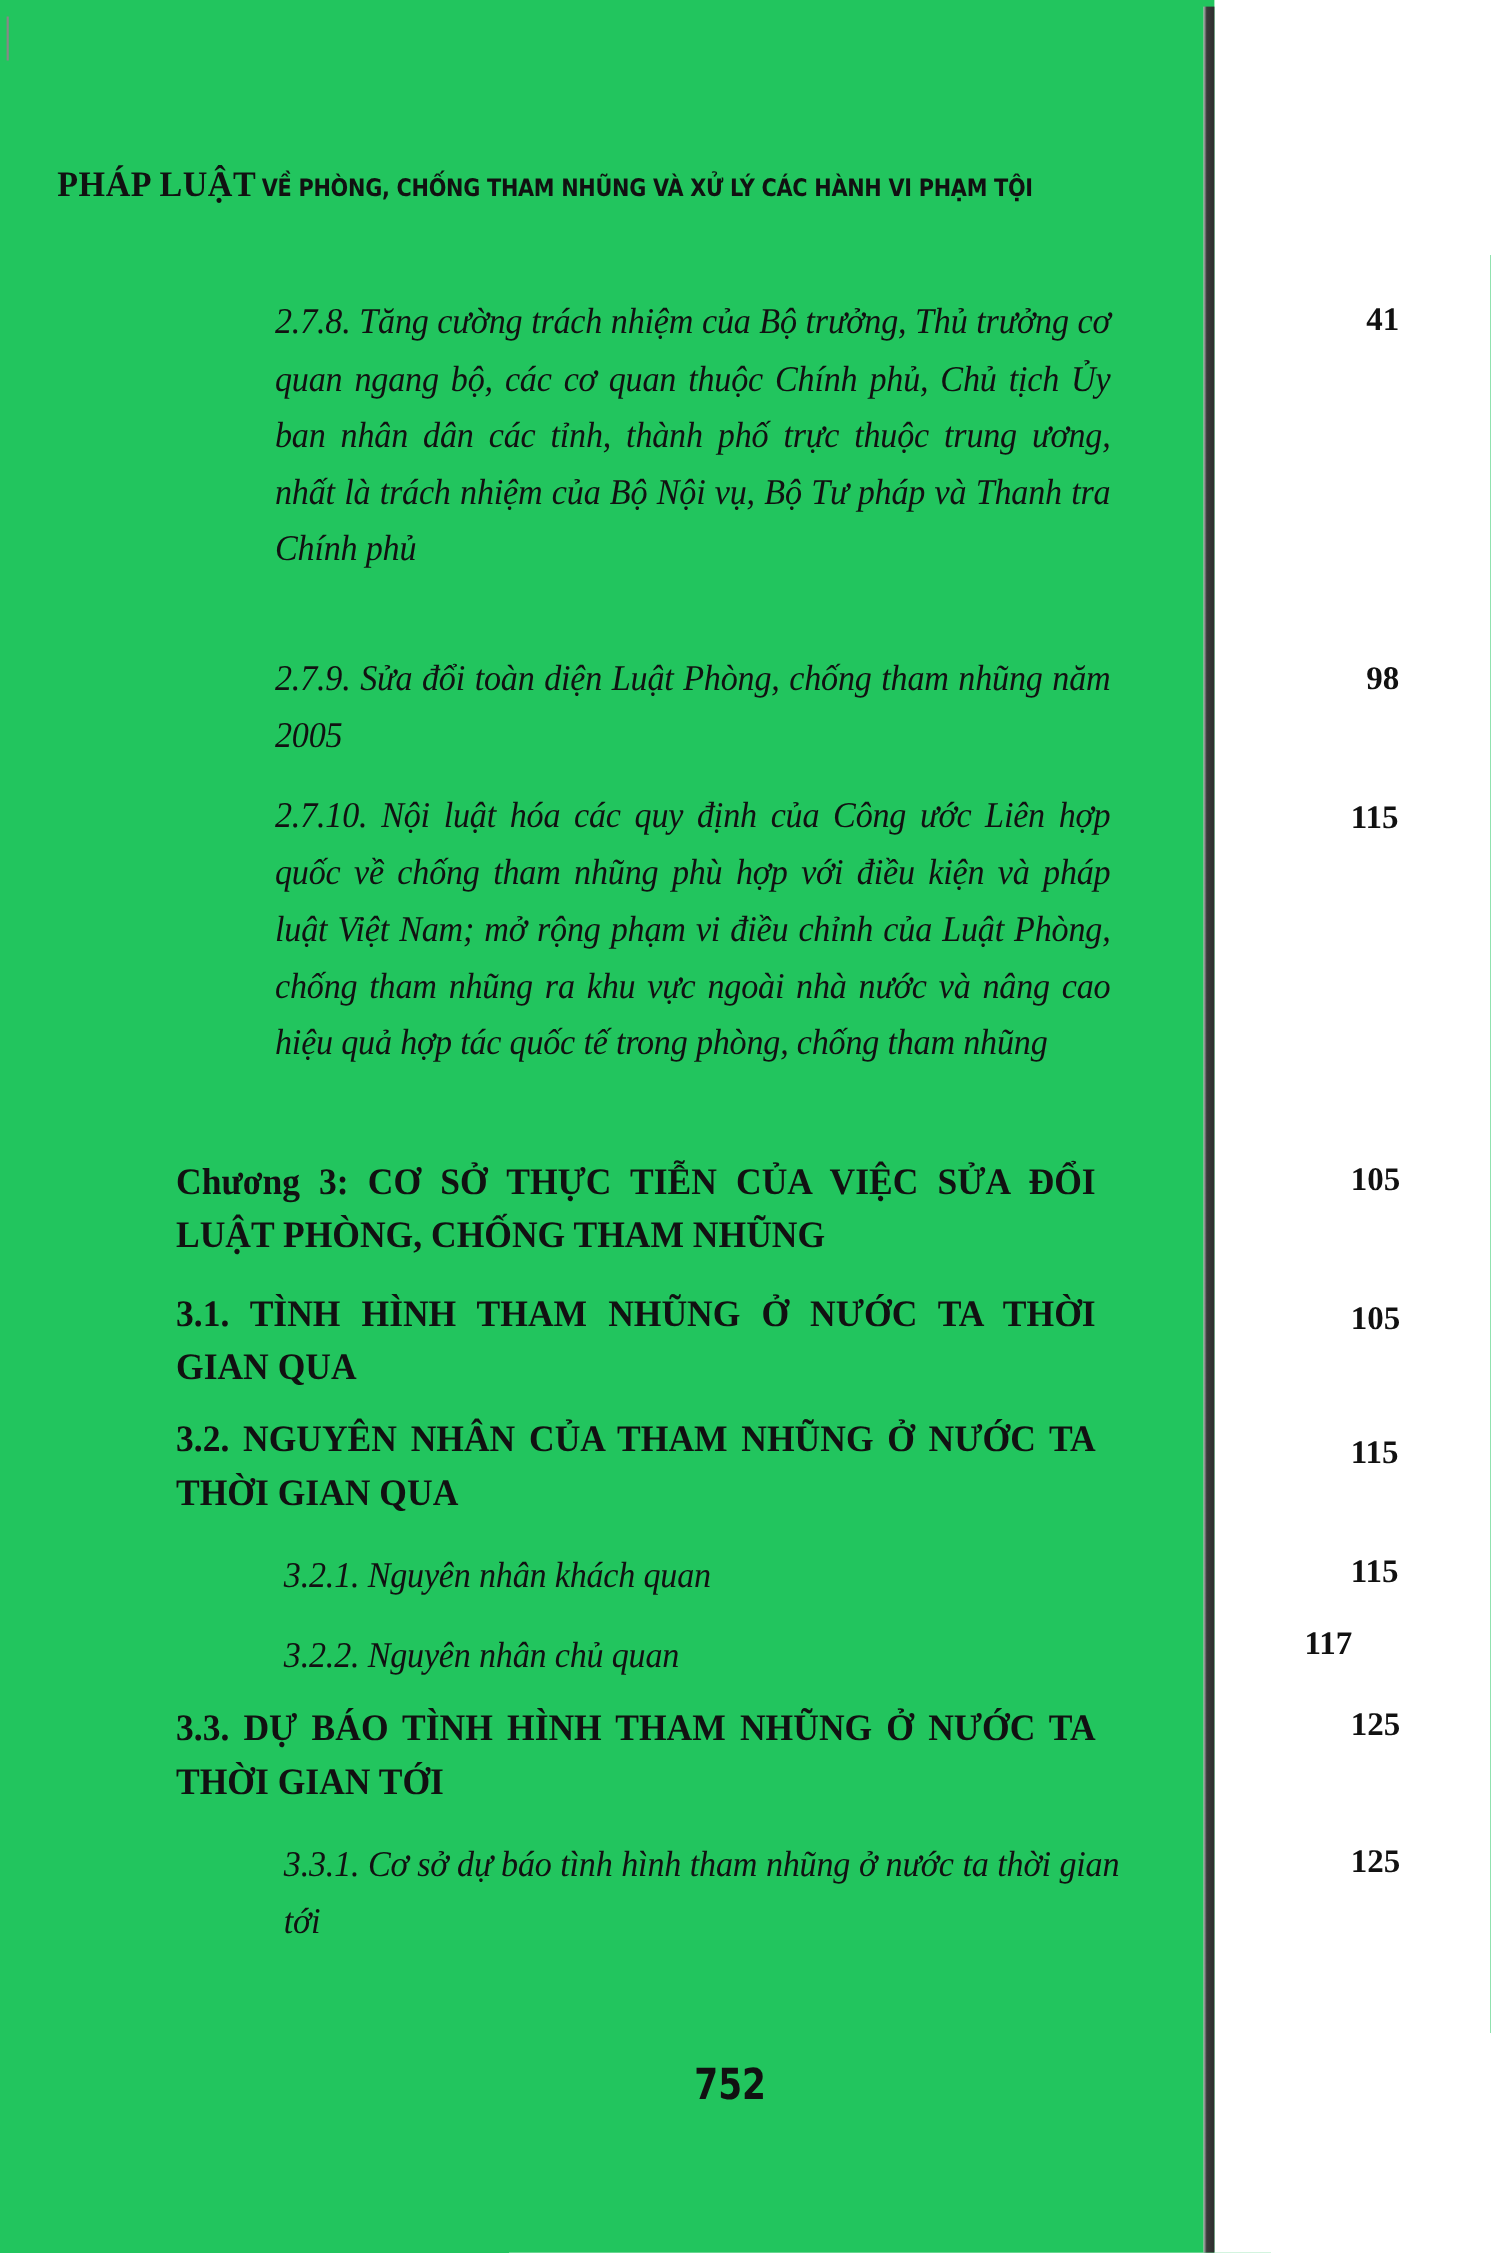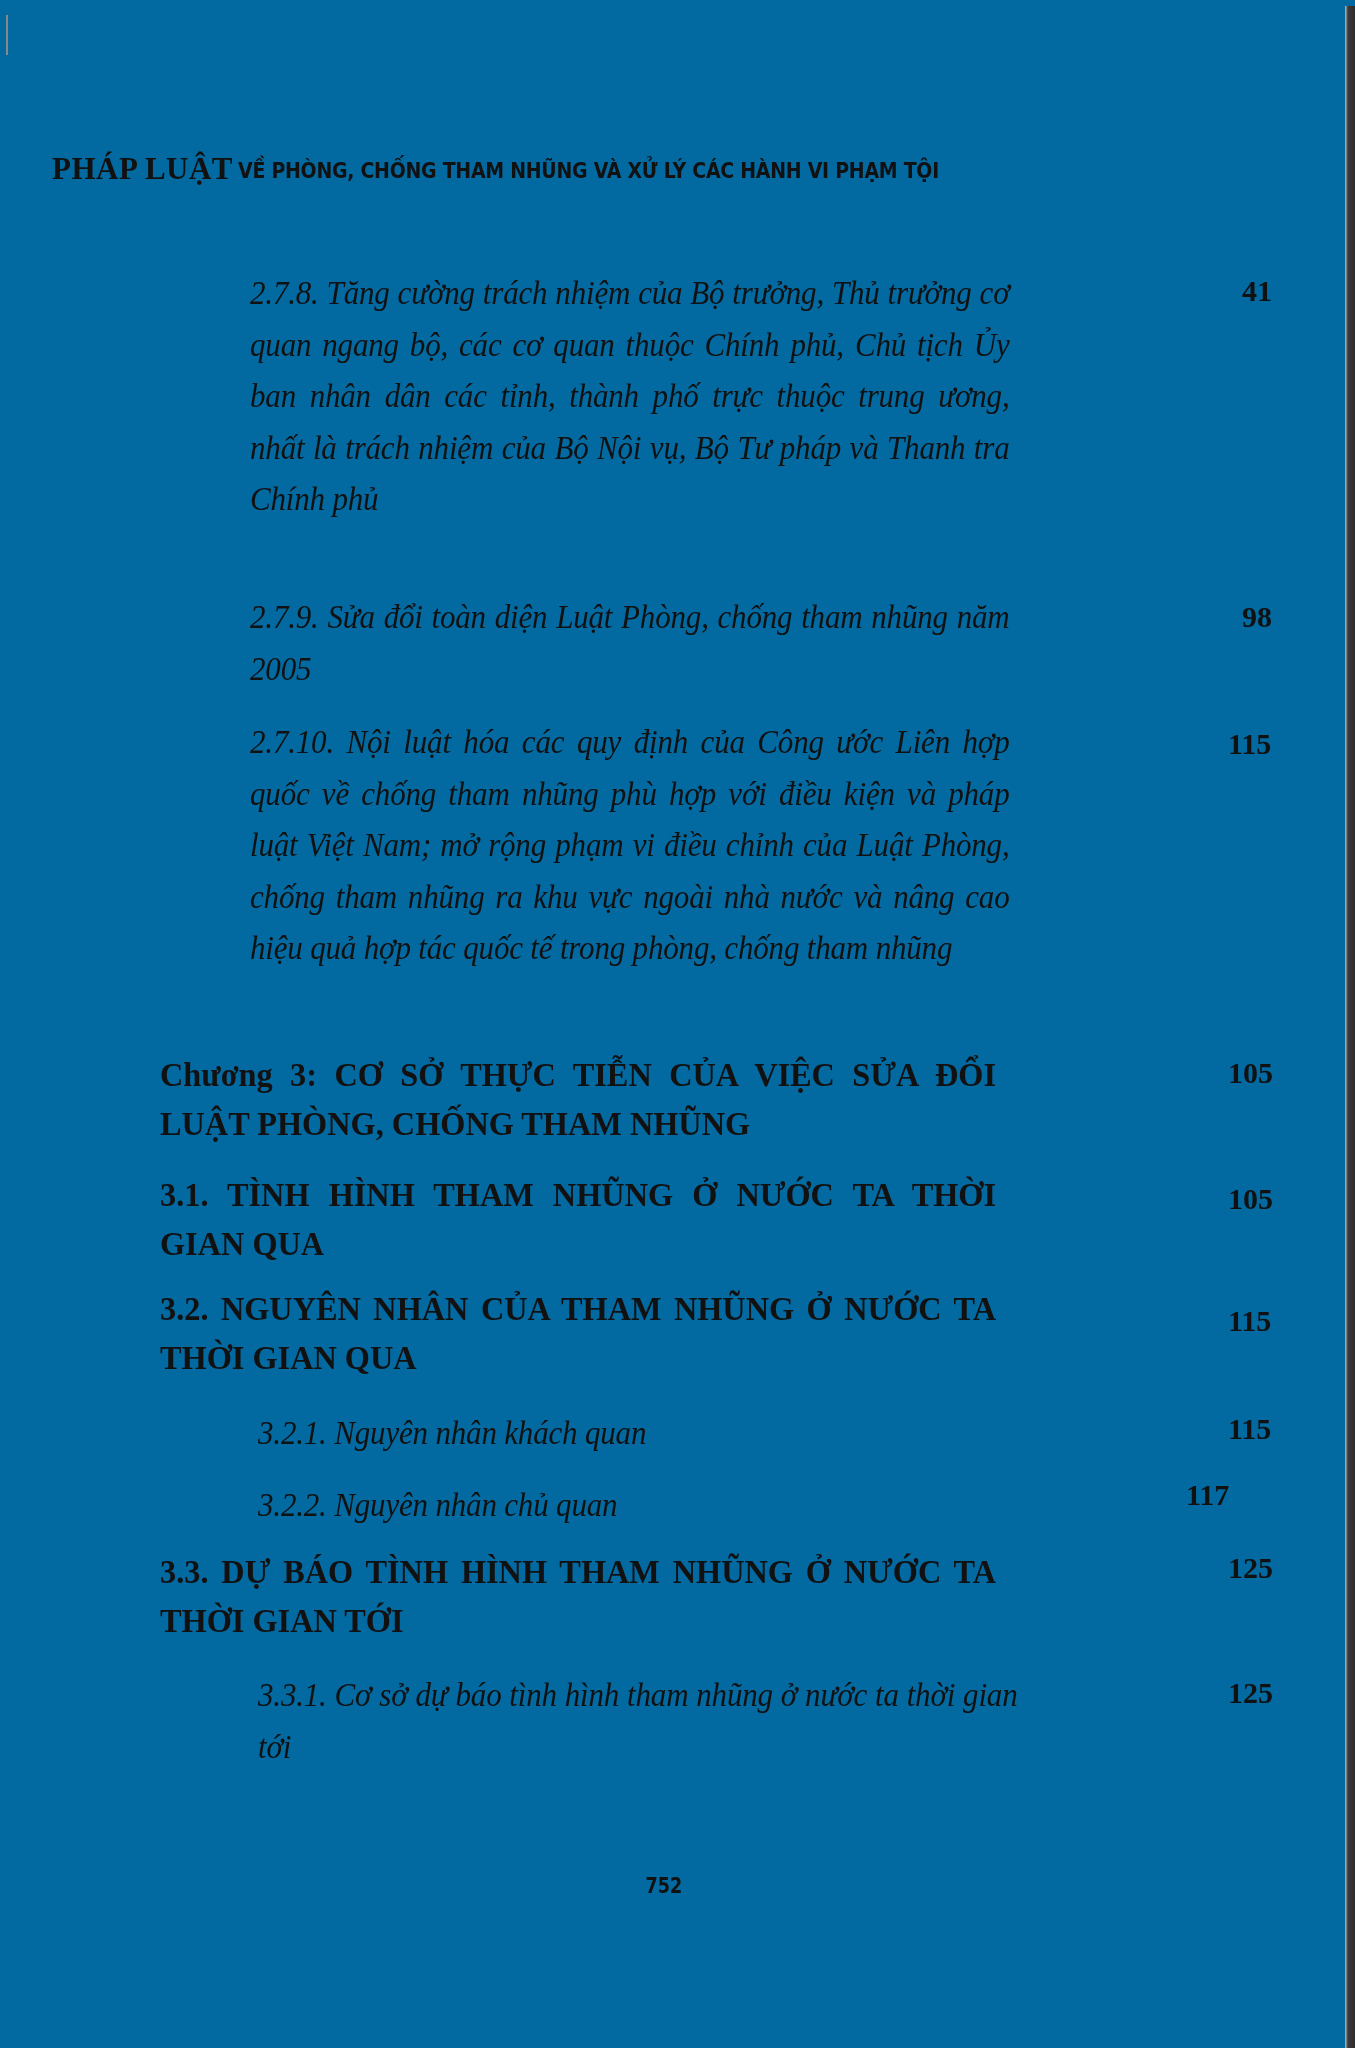--- a/index.html
+++ b/index.html
@@ -10,23 +10,23 @@
       width: 1355px;
       height: 2048px;
       background: #ffffff;
       position: relative;
       overflow: hidden;
       color: #111111;
     }
     .page {
       position: absolute;
       left: 0; top: 0;
-      width: 1355px;
+      width: 1104px;
       height: 2048px;
-      background: #0369a1;
+      background: #22c55e;
       text-decoration: underline;
     }
     .right-edge {
       position: absolute;
       top: 6px;
       right: 0;
       width: 10px;
       height: 2042px;
       background: linear-gradient(to right, #bdbdbd 0px, #3a3a3a 3px, #2d2d2d 10px);
     }
@@ -110,21 +110,21 @@
       transform-origin: left top;
     }
     .page-footer {
       position: absolute;
       top: 1873px;
       left: 0;
       width: 1355px;
       text-align: center;
       font-family: "DejaVu Sans", sans-serif;
       font-weight: bold;
-      font-size: 22px;
+      font-size: 39px;
       color: #111111;
     }
     .page-footer span {
       display: inline-block;
       transform: scaleX(0.8);
       margin-left: -28px;
     }
   </style>
 </head>
 <body>

